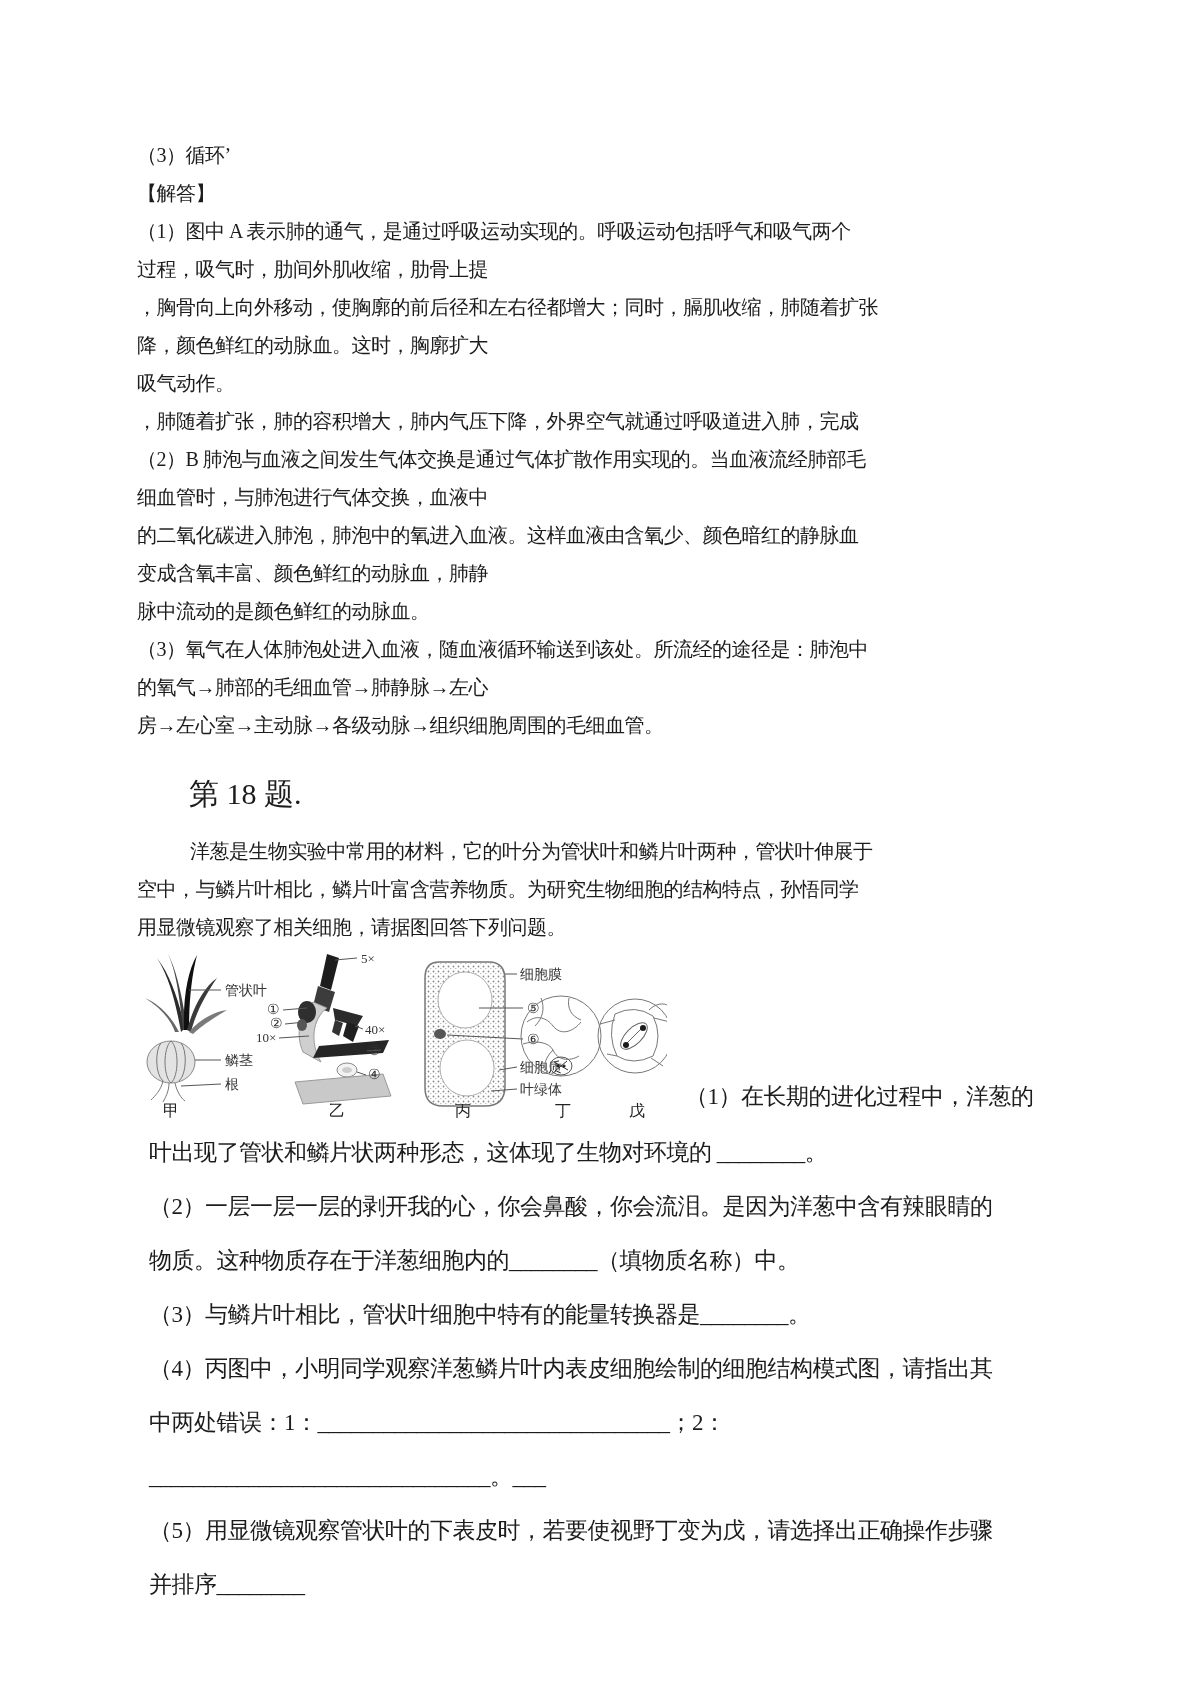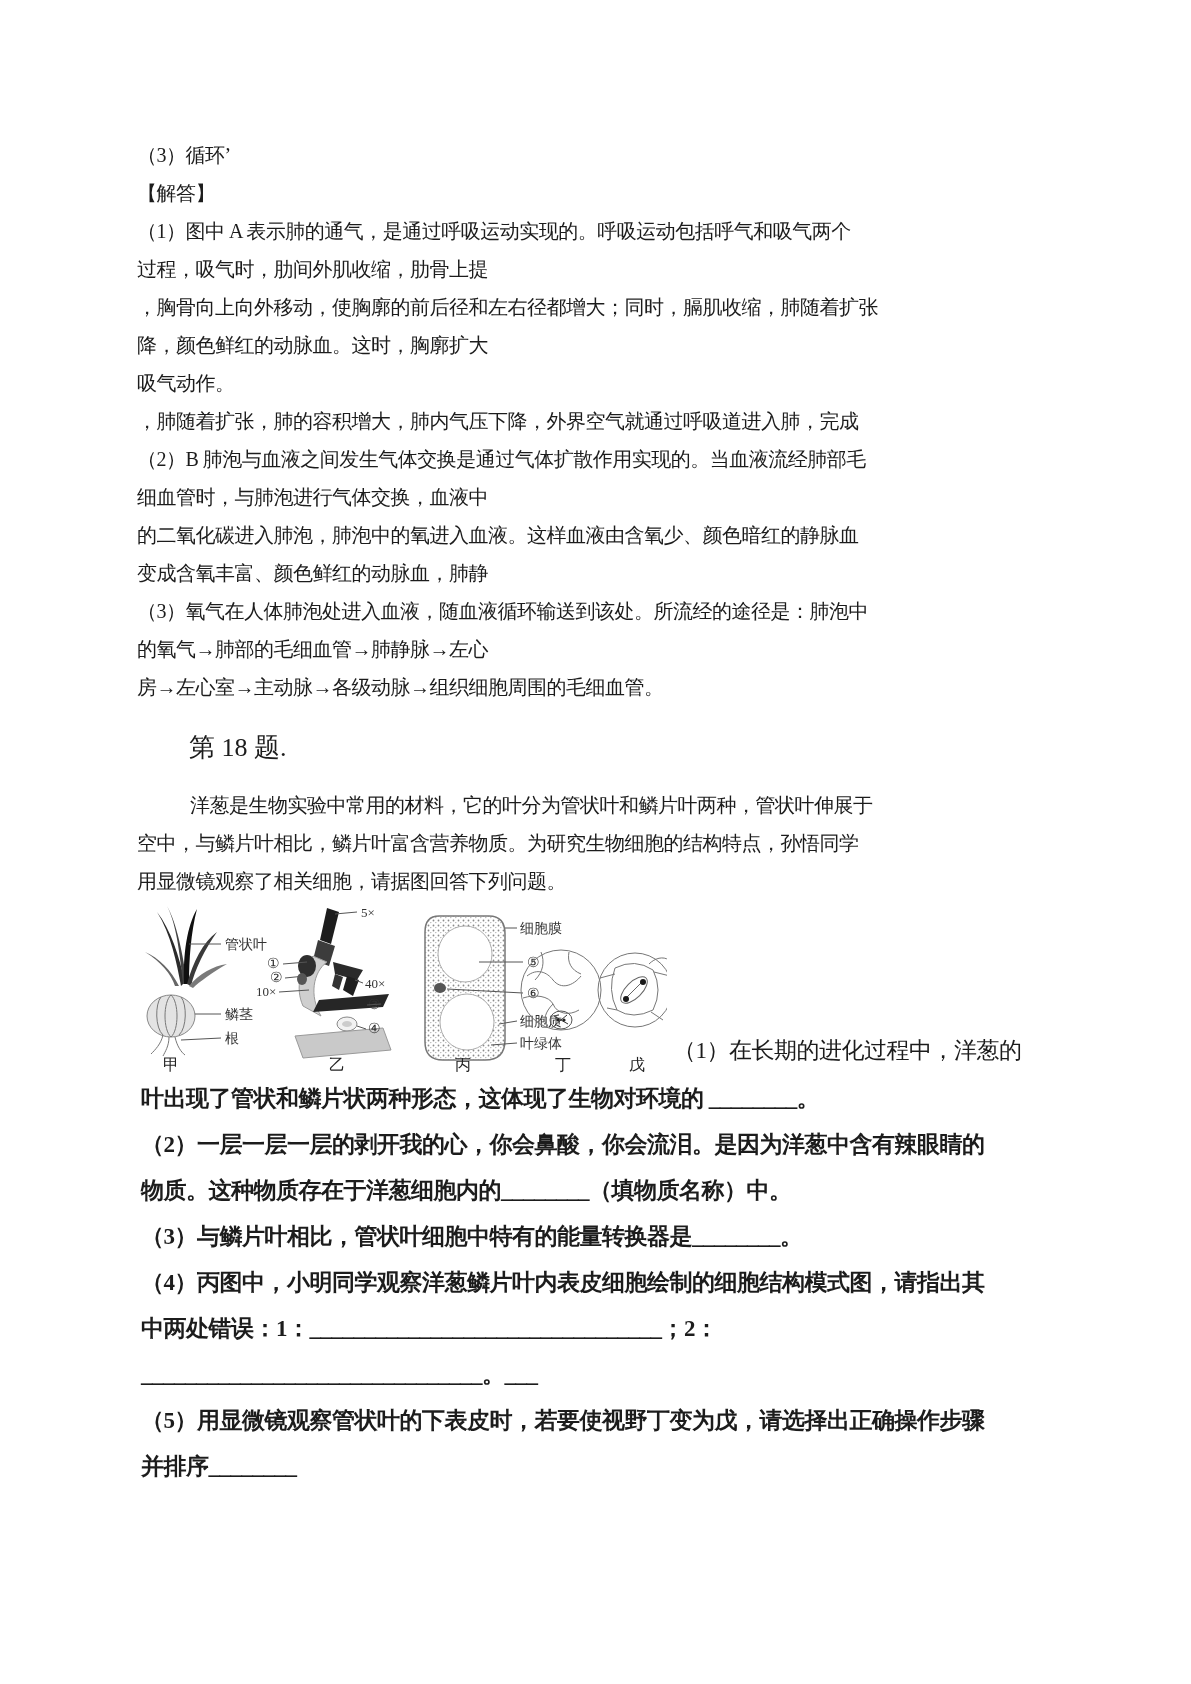--- a/index.html
+++ b/index.html
@@ -2,25 +2,25 @@
 <html><head>
 <meta charset="utf-8">
 <style>
   html,body{margin:0;padding:0;}
   body{
     width:1191px;height:1684px;background:#ffffff;overflow:hidden;
     box-sizing:border-box;padding:136px 30px 0 137px;
     font-family:"Liberation Serif","DejaVu Serif",serif;color:#1c1c1c;
   }
   .ln{margin:0;font-size:20px;line-height:38px;letter-spacing:-0.5px;white-space:pre;}
-  .qln{margin:4px;font-size:23px;line-height:42px;letter-spacing:-0.5px;white-space:pre;font-weight:bold;}
-  .q-title{font-size:26px;font-weight:normal;line-height:40px;margin:22px 0 18px 52px;letter-spacing:0;}
+  .qln{margin:12px;font-size:23px;line-height:42px;letter-spacing:-0.5px;white-space:pre;}
+  .q-title{font-size:30px;font-weight:normal;line-height:40px;margin:30px 0 18px 52px;letter-spacing:0;}
   .indent1{padding-left:53px;font-family:Liberation Serif, serif;}
   .figure-row{display:flex;align-items:flex-end;margin:4px 0 0 0;}
-  .fig-side{font-size:23px;line-height:38px;letter-spacing:-0.5px;white-space:pre;margin:0 0 4px 6px;}
+  .fig-side{font-size:23px;line-height:38px;letter-spacing:-0.5px;white-space:pre;margin:0 0 4px 18px;}
   svg text{font-family:"Liberation Serif","DejaVu Serif",serif;fill:#333;}
   .figlabel{font-size:14px;}
   .figmag{font-size:13px;}
   .figcap{font-size:16px;fill:#222;}
   .leader{stroke:#555;stroke-width:1;}
   .sketch{stroke:#777;fill:none;stroke-width:1;}
 </style>
 </head>
 <body>
 
@@ -32,20 +32,21 @@
     <p class="ln">（1）图中 A 表示肺的通气，是通过呼吸运动实现的。呼吸运动包括呼气和吸气两个</p>
     <p class="ln">过程，吸气时，肋间外肌收缩，肋骨上提</p>
     <p class="ln">，胸骨向上向外移动，使胸廓的前后径和左右径都增大；同时，膈肌收缩，肺随着扩张</p>
     <p class="ln">降，颜色鲜红的动脉血。这时，胸廓扩大</p>
     <p class="ln">吸气动作。</p>
     <p class="ln">，肺随着扩张，肺的容积增大，肺内气压下降，外界空气就通过呼吸道进入肺，完成</p>
     <p class="ln">（2）B 肺泡与血液之间发生气体交换是通过气体扩散作用实现的。当血液流经肺部毛</p>
     <p class="ln">细血管时，与肺泡进行气体交换，血液中</p>
     <p class="ln">的二氧化碳进入肺泡，肺泡中的氧进入血液。这样血液由含氧少、颜色暗红的静脉血</p>
     <p class="ln">变成含氧丰富、颜色鲜红的动脉血，肺静</p>
+    <p class="ln">脉中流动的是颜色鲜红的动脉血。</p>
     <p class="ln">（3）氧气在人体肺泡处进入血液，随血液循环输送到该处。所流经的途径是：肺泡中</p>
     <p class="ln">的氧气→肺部的毛细血管→肺静脉→左心</p>
     <p class="ln">房→左心室→主动脉→各级动脉→组织细胞周围的毛细血管。</p>
   </div>
 
   <div>
     <h2 class="q-title">第 18 题.</h2>
 
     <p class="ln indent1">洋葱是生物实验中常用的材料，它的叶分为管状叶和鳞片叶两种，管状叶伸展于</p>
     <p class="ln">空中，与鳞片叶相比，鳞片叶富含营养物质。为研究生物细胞的结构特点，孙悟同学</p>

